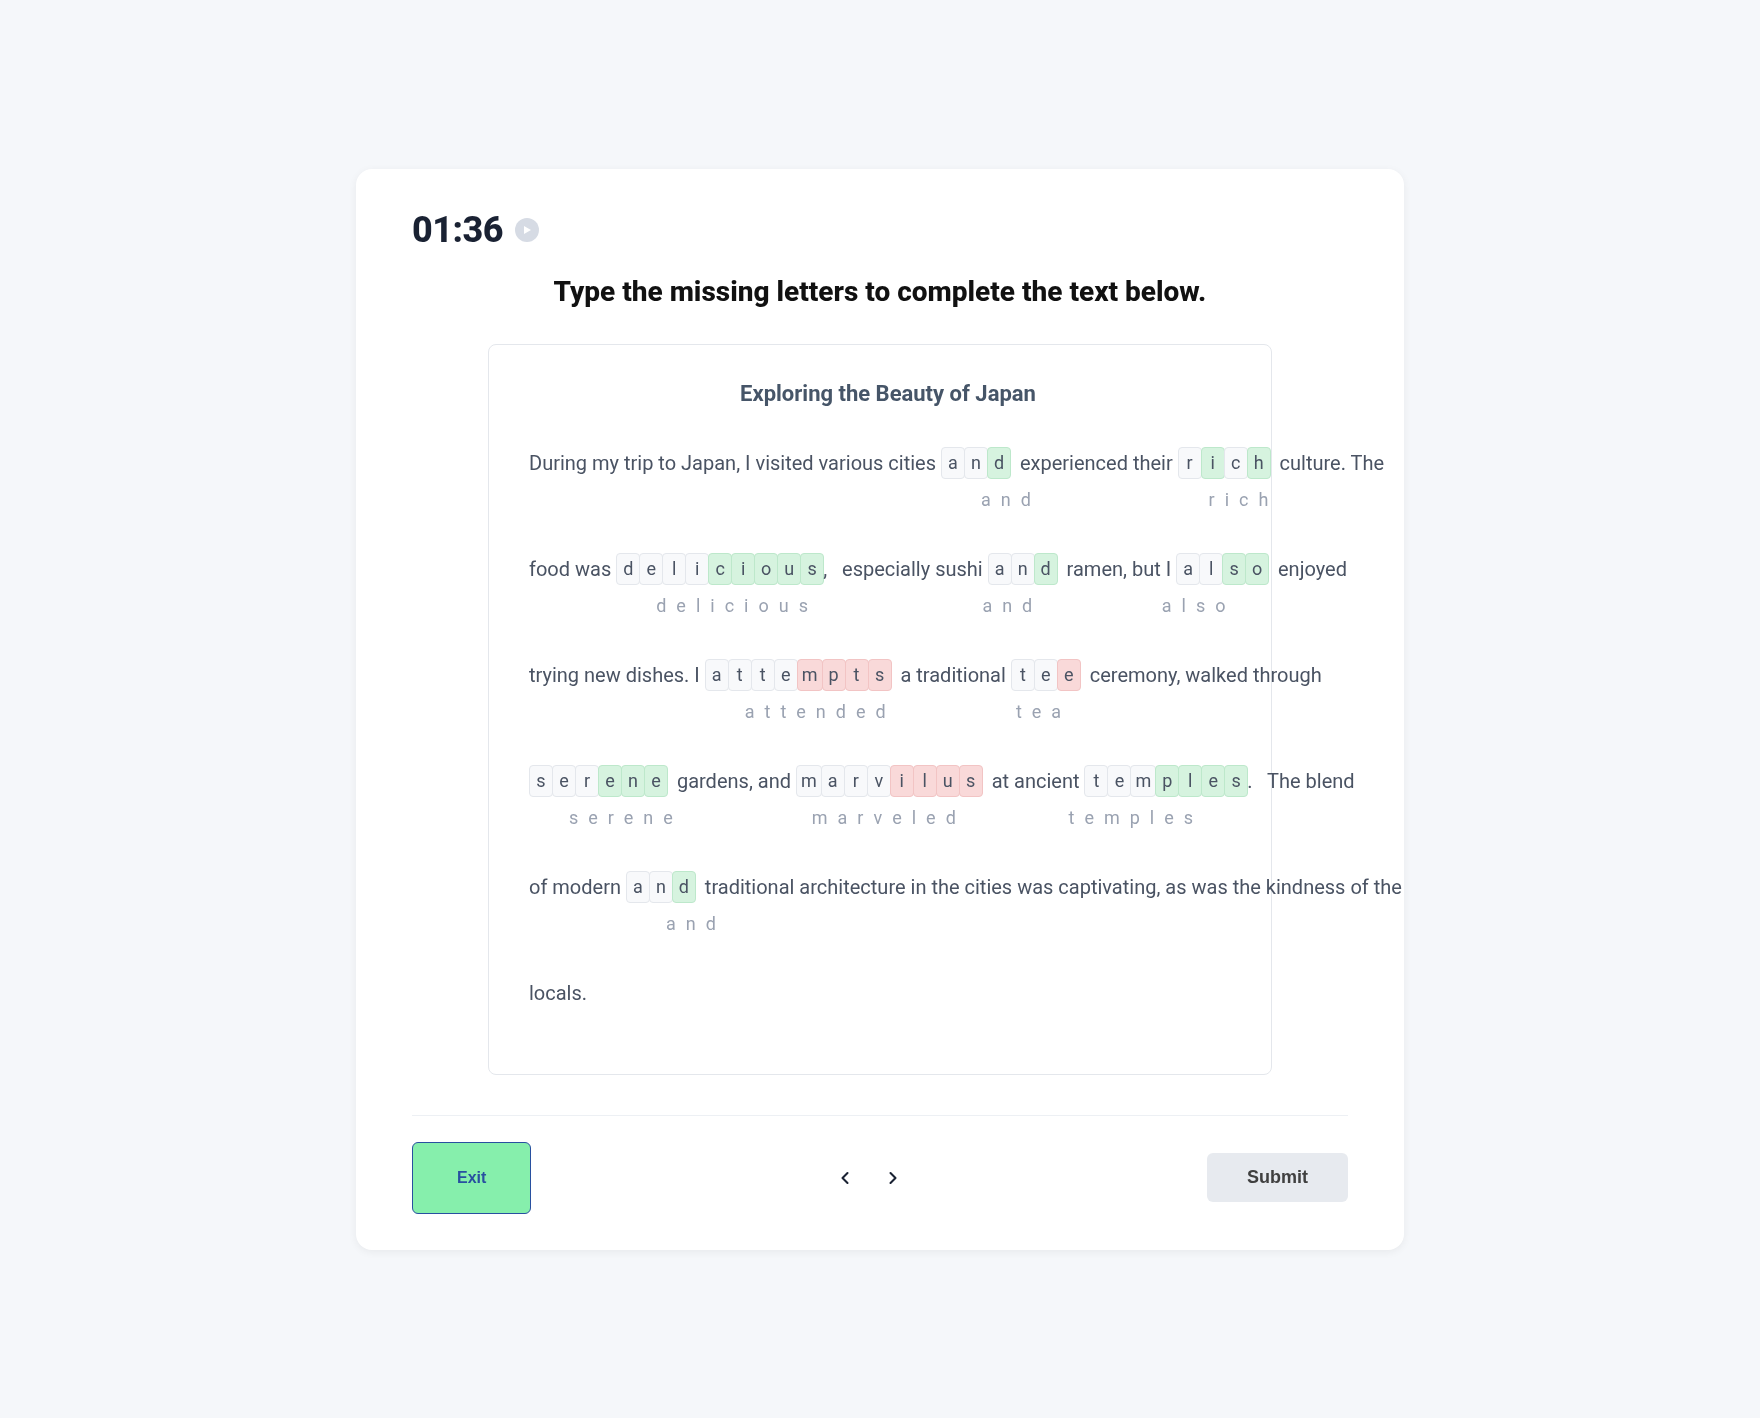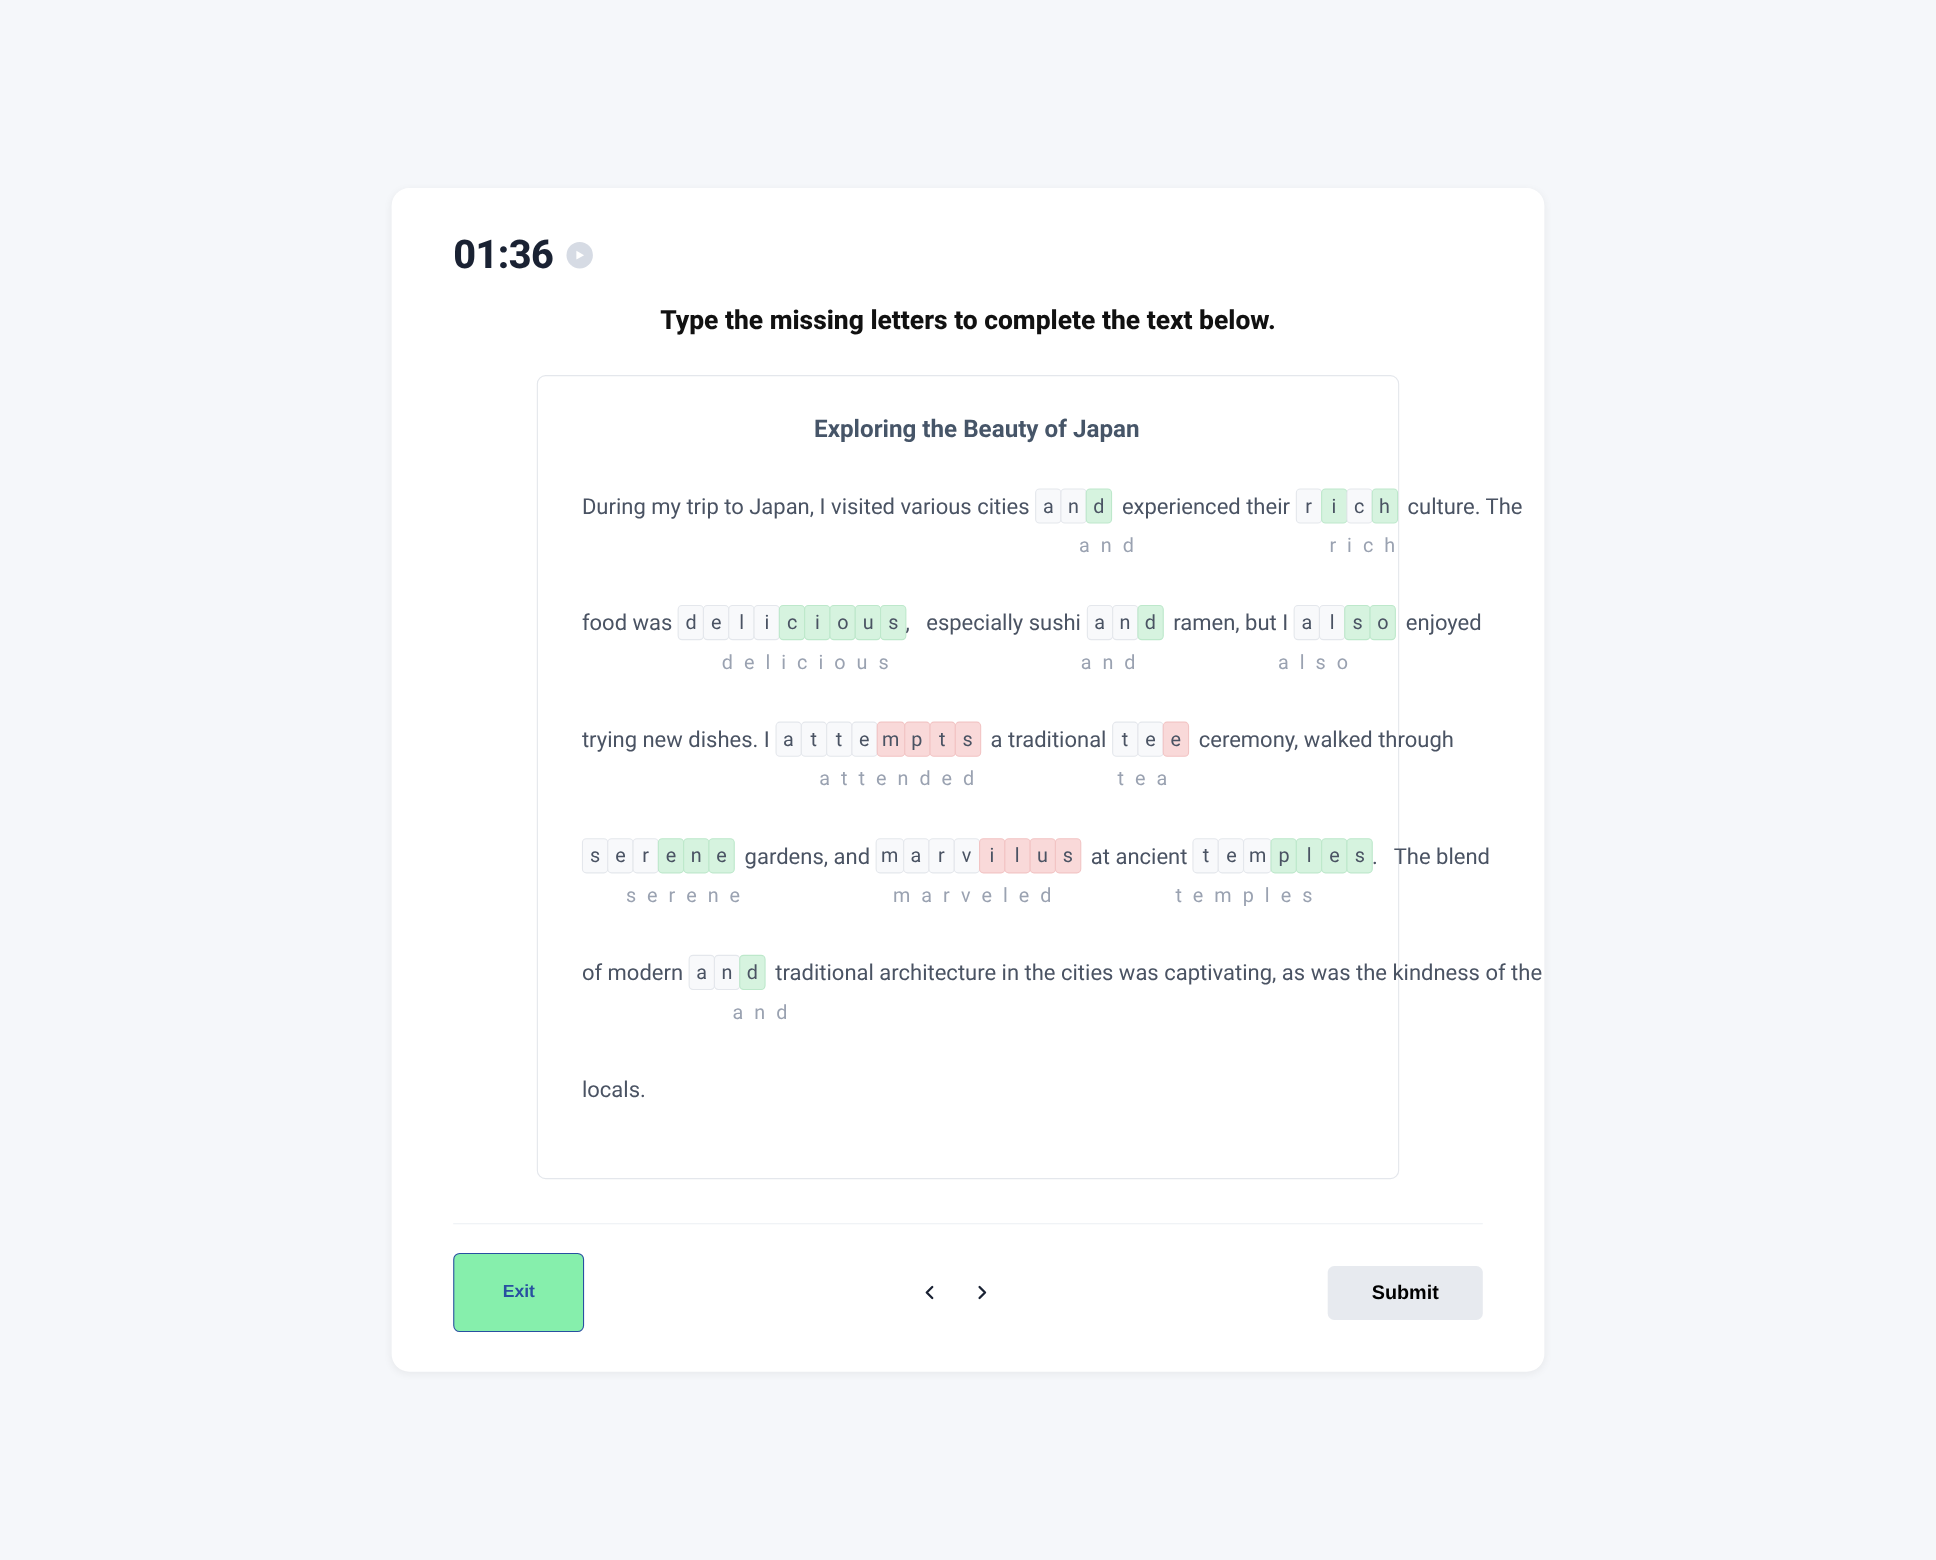--- a/index.html
+++ b/index.html
@@ -37,21 +37,21 @@
     height: 24px;
     border-radius: 50%;
     background: #d6dbe4;
     display: flex;
     align-items: center;
     justify-content: center;
   }
   .play-icon svg { display: block; }
   .prompt {
     text-align: center;
-    font-size: 24px;
+    font-size: 28px;
     font-weight: 800;
     color: #111;
     margin-bottom: 36px;
   }
   .panel {
     border: 1px solid #e4e7ec;
     border-radius: 8px;
     padding: 36px 24px 60px 40px;
     margin: 0 76px;
   }
@@ -150,21 +150,21 @@
     align-items: center;
   }
   .chev {
     width: 20px;
     height: 20px;
     cursor: pointer;
     color: #1a2233;
   }
   .submit-btn {
     background: #e7eaef;
-    color: #000000;
+    color: #404040;
     font-weight: 700;
     font-size: 18px;
     padding: 14px 40px;
     border-radius: 6px;
     border: none;
     cursor: not-allowed;
   }
 </style>
 </head>
 <body>

